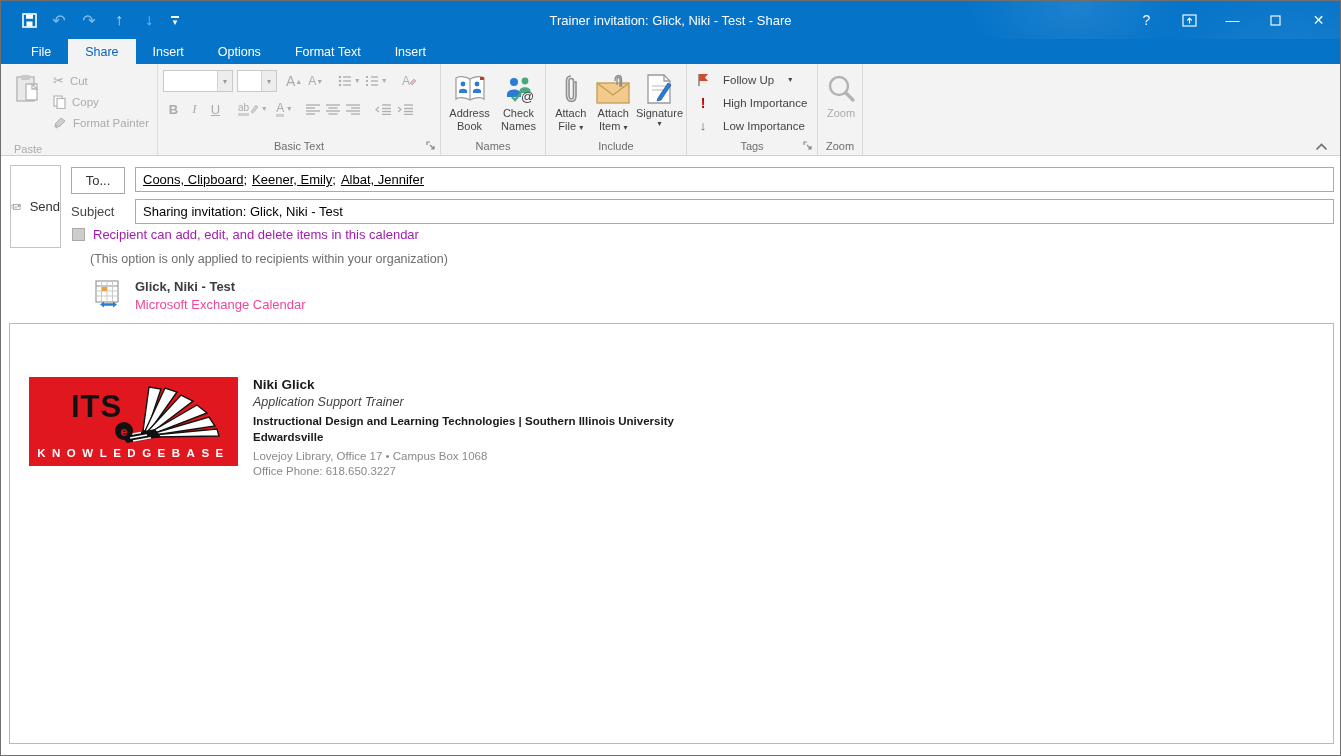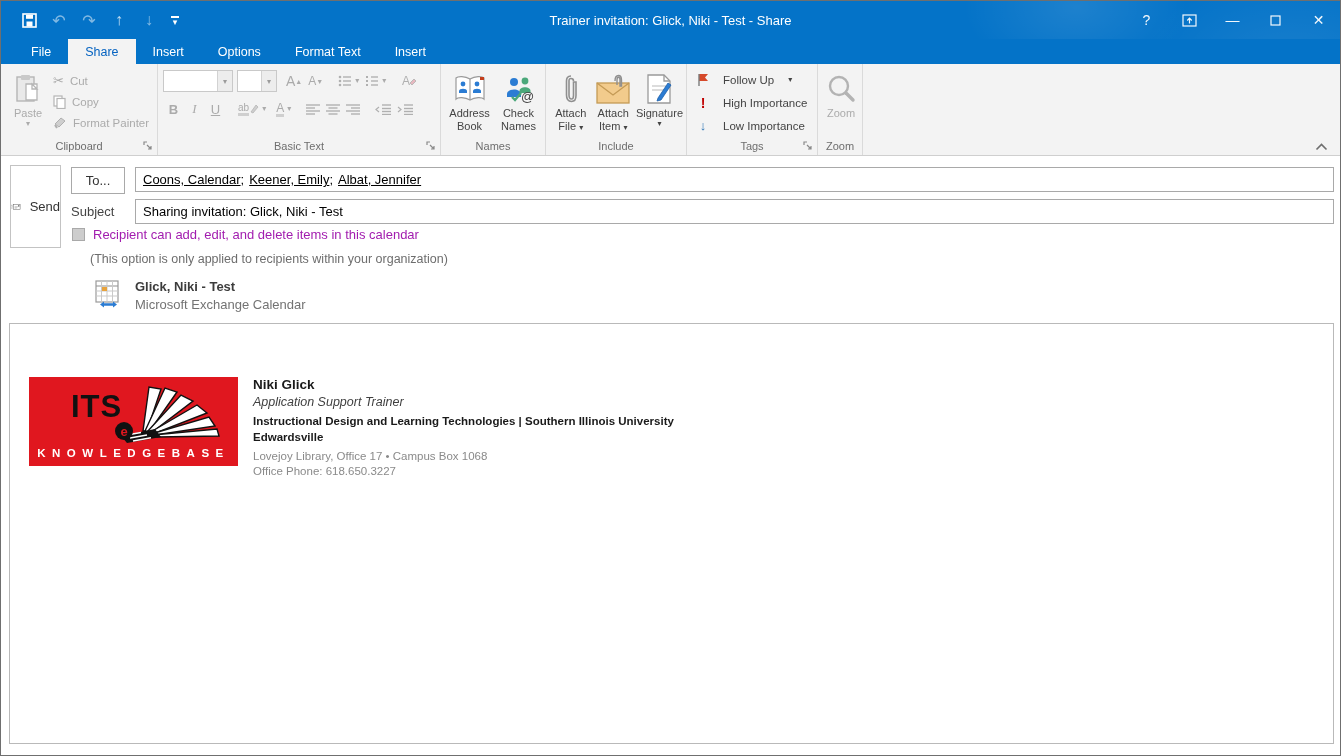--- a/index.html
+++ b/index.html
@@ -61,21 +61,21 @@
   .to-field { top:11px; }
   .subject-field { top:43px; }
   .subject-label { position:absolute; left:70px; top:48px; font-size:13px; color:#444; }
   .rcpt { text-decoration:underline; }
   .sep { margin-right:5px; }
   .cb { position:absolute; left:71px; top:72px; width:13px; height:13px; background:#cdcdcd; border:1px solid #a9a9a9; }
   .cb-label { position:absolute; left:92px; top:71px; font-size:13px; color:#a21caf; }
   .note { position:absolute; left:89px; top:96px; font-size:12.5px; color:#6d6d6d; }
   .cal-icon { position:absolute; left:94px; top:124px; }
   .cal-name { position:absolute; left:134px; top:123px; font-size:13px; font-weight:bold; color:#3c3c3c; }
-  .cal-type { position:absolute; left:134px; top:141px; font-size:13px; color:#737373; }
+  .cal-type { position:absolute; left:134px; top:141px; font-size:13px; color:#ec4899; }
   
   .msg-body { position:relative; margin:0 6px 0 8px; height:421px; border:1px solid #b9b9b9; background:#fff; }
   .logo { position:absolute; left:19px; top:53px; width:209px; height:89px; background:#e0171f; }
   .logo-its { position:absolute; left:42px; top:12px; font-size:31px; font-weight:bold; color:#111; letter-spacing:1px; font-family:"Liberation Sans", sans-serif; }
   .logo-book { position:absolute; left:92px; top:2px; }
   .logo-e { position:absolute; left:86px; top:45px; width:18px; height:18px; border-radius:50%; background:#111;
     color:#e0171f; font-size:13px; font-weight:bold; display:flex; align-items:center; justify-content:center; }
   .logo-kb { position:absolute; left:0; right:0; bottom:7px; text-align:center; color:#fff; font-size:11.5px; letter-spacing:6.5px; font-weight:bold; }
   .sig { position:absolute; left:243px; top:53px; color:#1a1a1a; }
   .sig-name { font-size:13.5px; font-weight:bold; }
@@ -159,21 +159,21 @@
       </div>
     <div class="tab">
         <span>Insert</span>
       </div>
   </div>
 
   <div class="ribbon">
 
     <div class="rgroup" style="width:157px;">
       <div class="rg-content">
-        <div class="lbtn disabled" style="width:44px;">
+        <div class="lbtn disabled" style="width:44px;gap:36px;">
           <span class="ic">
             <svg width="26" height="30" viewBox="0 0 26 30">
               <rect x="2" y="3" width="17" height="24" fill="#e9e9e9" stroke="#b5b5b5" stroke-width="1.4"></rect>
               <rect x="6" y="1" width="9" height="5" rx="1" fill="#c9c9c9"></rect>
               <path d="M11 10 h11 v16 h-11 z M17 10 l5 5 h-5 z" fill="#fff" stroke="#b5b5b5" stroke-width="1.3"></path>
             </svg>
           </span>
           <span>Paste</span>
           <span class="caret">▾</span>
         </div>
@@ -480,21 +480,21 @@
         <line x1="10.5" y1="13" x2="17" y2="13" stroke="#5e5e5e" stroke-width="1.2"></line>
         <rect x="20.5" y="4.8" width="4" height="4" fill="#5e5e5e"></rect>
       </svg>
       <span>Send</span>
     </div>
 
     <div class="to-btn">
       <span>To...</span>
     </div>
     <div class="field to-field">
-      <span class="rcpt">Coons, Calendar</span>
+      <span class="rcpt">Coons, Clipboard</span>
         <span class="sep">;</span>
         <span class="rcpt">Keener, Emily</span>
         <span class="sep">;</span>
         <span class="rcpt">Albat, Jennifer</span>
     </div>
 
     <div class="subject-label">Subject</div>
     <div class="field subject-field">
       <span>Sharing invitation: Glick, Niki - Test</span>
     </div>

